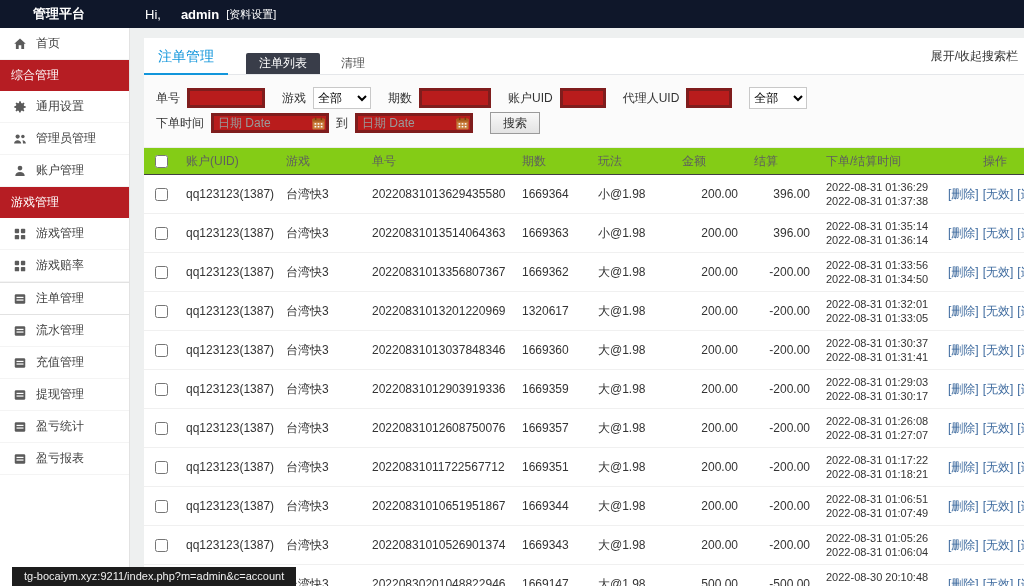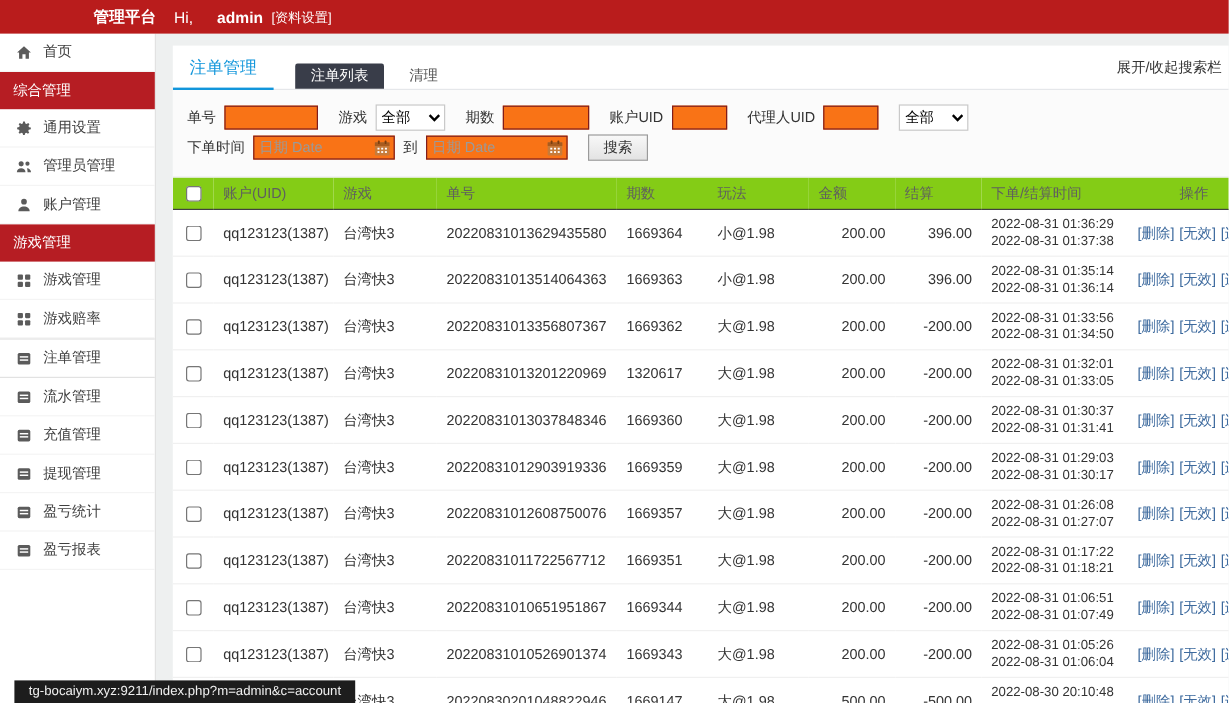--- a/index.html
+++ b/index.html
@@ -1,22 +1,22 @@
 <!DOCTYPE html>
 <html><head>
 <meta charset="utf-8">
 <style>
   html,body{margin:0;padding:0;}
   body{
     width:1024px;height:586px;overflow:hidden;position:relative;
     background:#eef0f0;font-family:"Liberation Sans",sans-serif;font-size:12px;color:#333;
   }
   
-  .topbar{position:absolute;top:0;left:0;right:0;height:28px;background:#b91c1c;color:#fff;
-    display:flex;align-items:center;z-index:30;text-align:right;}
+  .topbar{position:absolute;top:0;left:0;right:0;height:28px;background:#0f172a;color:#fff;
+    display:flex;align-items:center;z-index:30;}
   .brand{width:130px;box-sizing:border-box;padding-left:33px;font-weight:bold;font-size:13px;}
   .greeting{margin-left:15px;font-size:13px;display:flex;align-items:center;}
   .greeting .hi{margin-right:20px;}
   .uname{font-weight:bold;}
   .profile{font-size:11px;font-weight:normal;margin-left:7px;cursor:pointer;color:#fff;text-decoration:none;}
   
   .sidebar{position:absolute;top:28px;left:0;width:130px;bottom:0;background:#fff;
     border-right:1px solid #e2e2e2;z-index:5;box-sizing:border-box;}
   .sb-item{height:31px;display:flex;align-items:center;padding-left:13px;color:#404040;
     border-bottom:1px solid #f4f4f4;cursor:pointer;}
@@ -32,21 +32,21 @@
     margin-bottom:-1px;cursor:default;}
   .tab{font-size:12px;padding:2px 13px;cursor:pointer;}
   .tab.active{background:#393d49;color:#fff;margin-left:18px;border-radius:2px 2px 0 0;}
   .tab.plain{color:#555;margin-left:8px;}
   .toggle-search{position:absolute;right:6px;bottom:9px;font-size:12px;color:#333;cursor:pointer;white-space:nowrap;}
   
   .search-panel{background:#fbfbfb;padding:9px 12px 10px;border-bottom:1px solid #ececec;}
   .s-row{display:flex;align-items:center;margin:3px 0;gap:7px;color:#333;}
   .s-row label{white-space:nowrap;}
   .ml{margin-left:10px;}
-  .s-input{height:20px;border:1px solid #7f1d1d;background:#f97316;padding:0 4px;font-size:12px;
+  .s-input{height:20px;border:3px solid #7f1d1d;background:#b91c1c;padding:0 4px;font-size:12px;
     box-sizing:border-box;font-family:"Liberation Sans",sans-serif;}
   .s-input::placeholder{color:#9a9a9a;}
   .w78{width:78px;}.w72{width:72px;}.w46{width:46px;}
   .s-select{height:22px;min-width:58px;border:1px solid #c9c9c9;background:#fff;font-size:12px;
     font-family:"Liberation Sans",sans-serif;}
   .date-wrap{position:relative;display:inline-flex;align-items:center;}
   .date-input{width:118px;padding-right:22px;}
   .cal-btn{position:absolute;right:3px;width:15px;height:15px;cursor:pointer;display:inline-flex;}
   .cal-btn svg{width:15px;height:15px;}
   .search-btn{height:22px;padding:0 12px;margin-left:10px;border:1px solid #9a9a9a;

